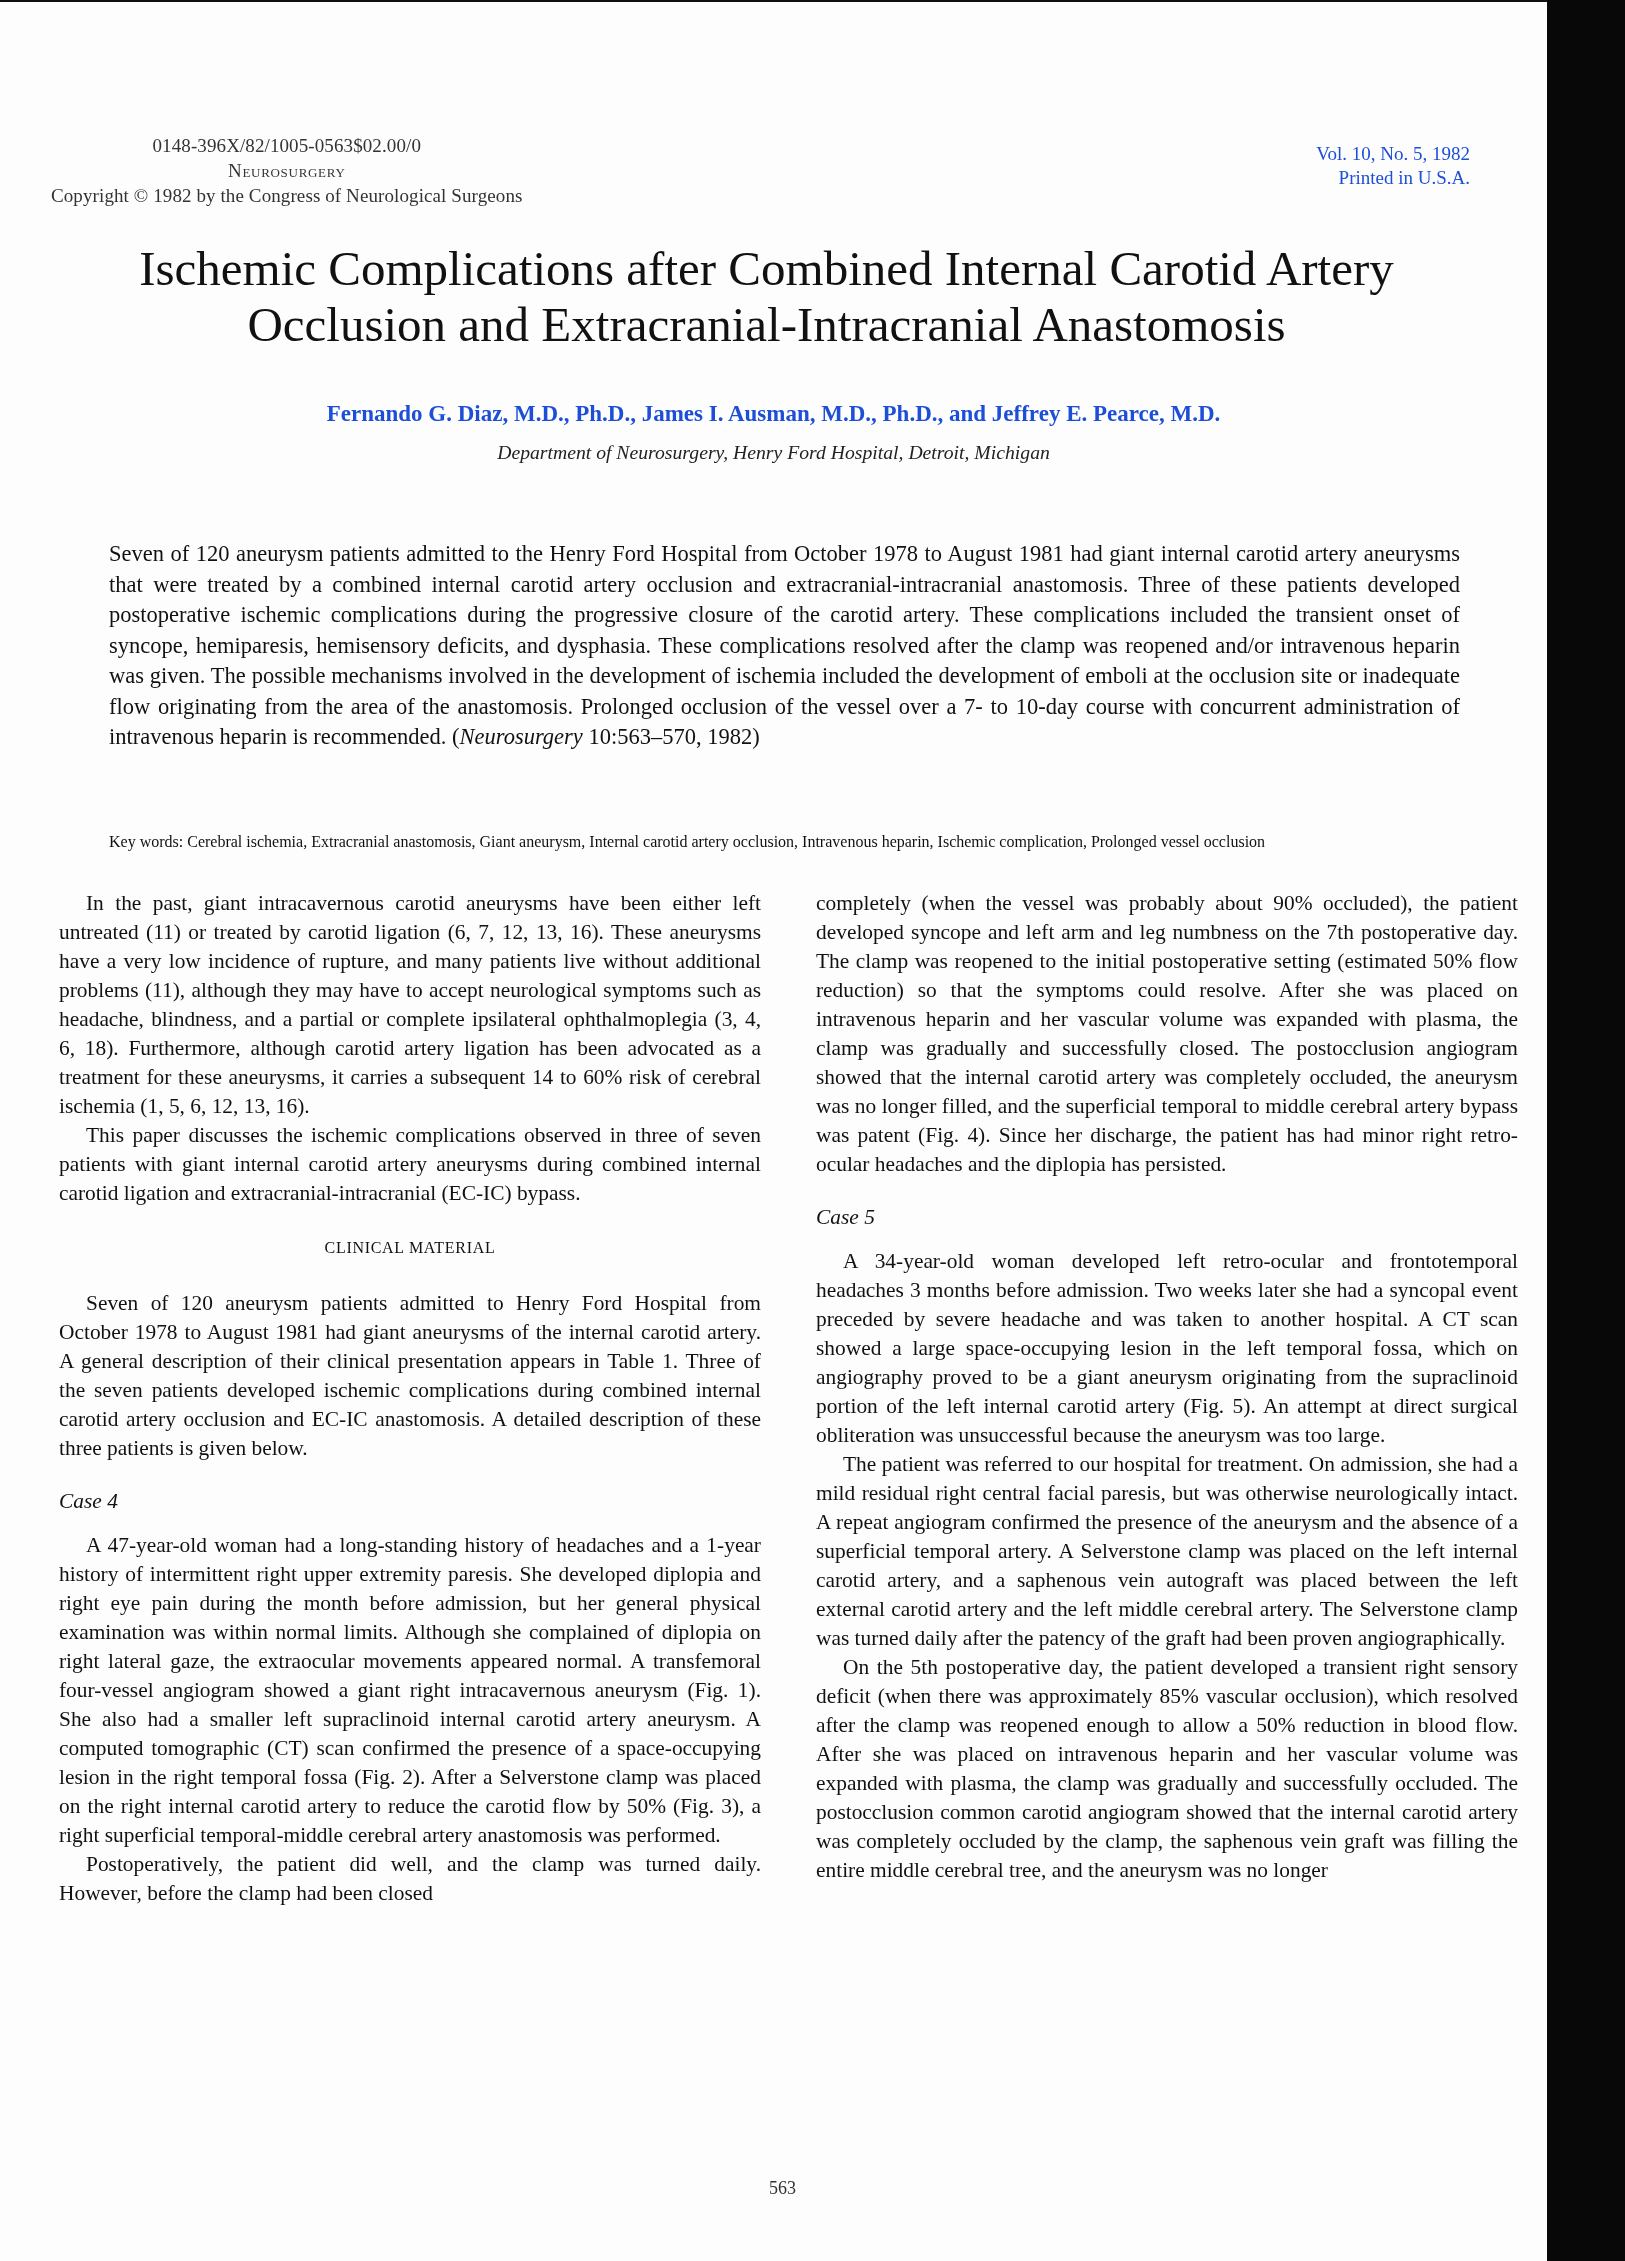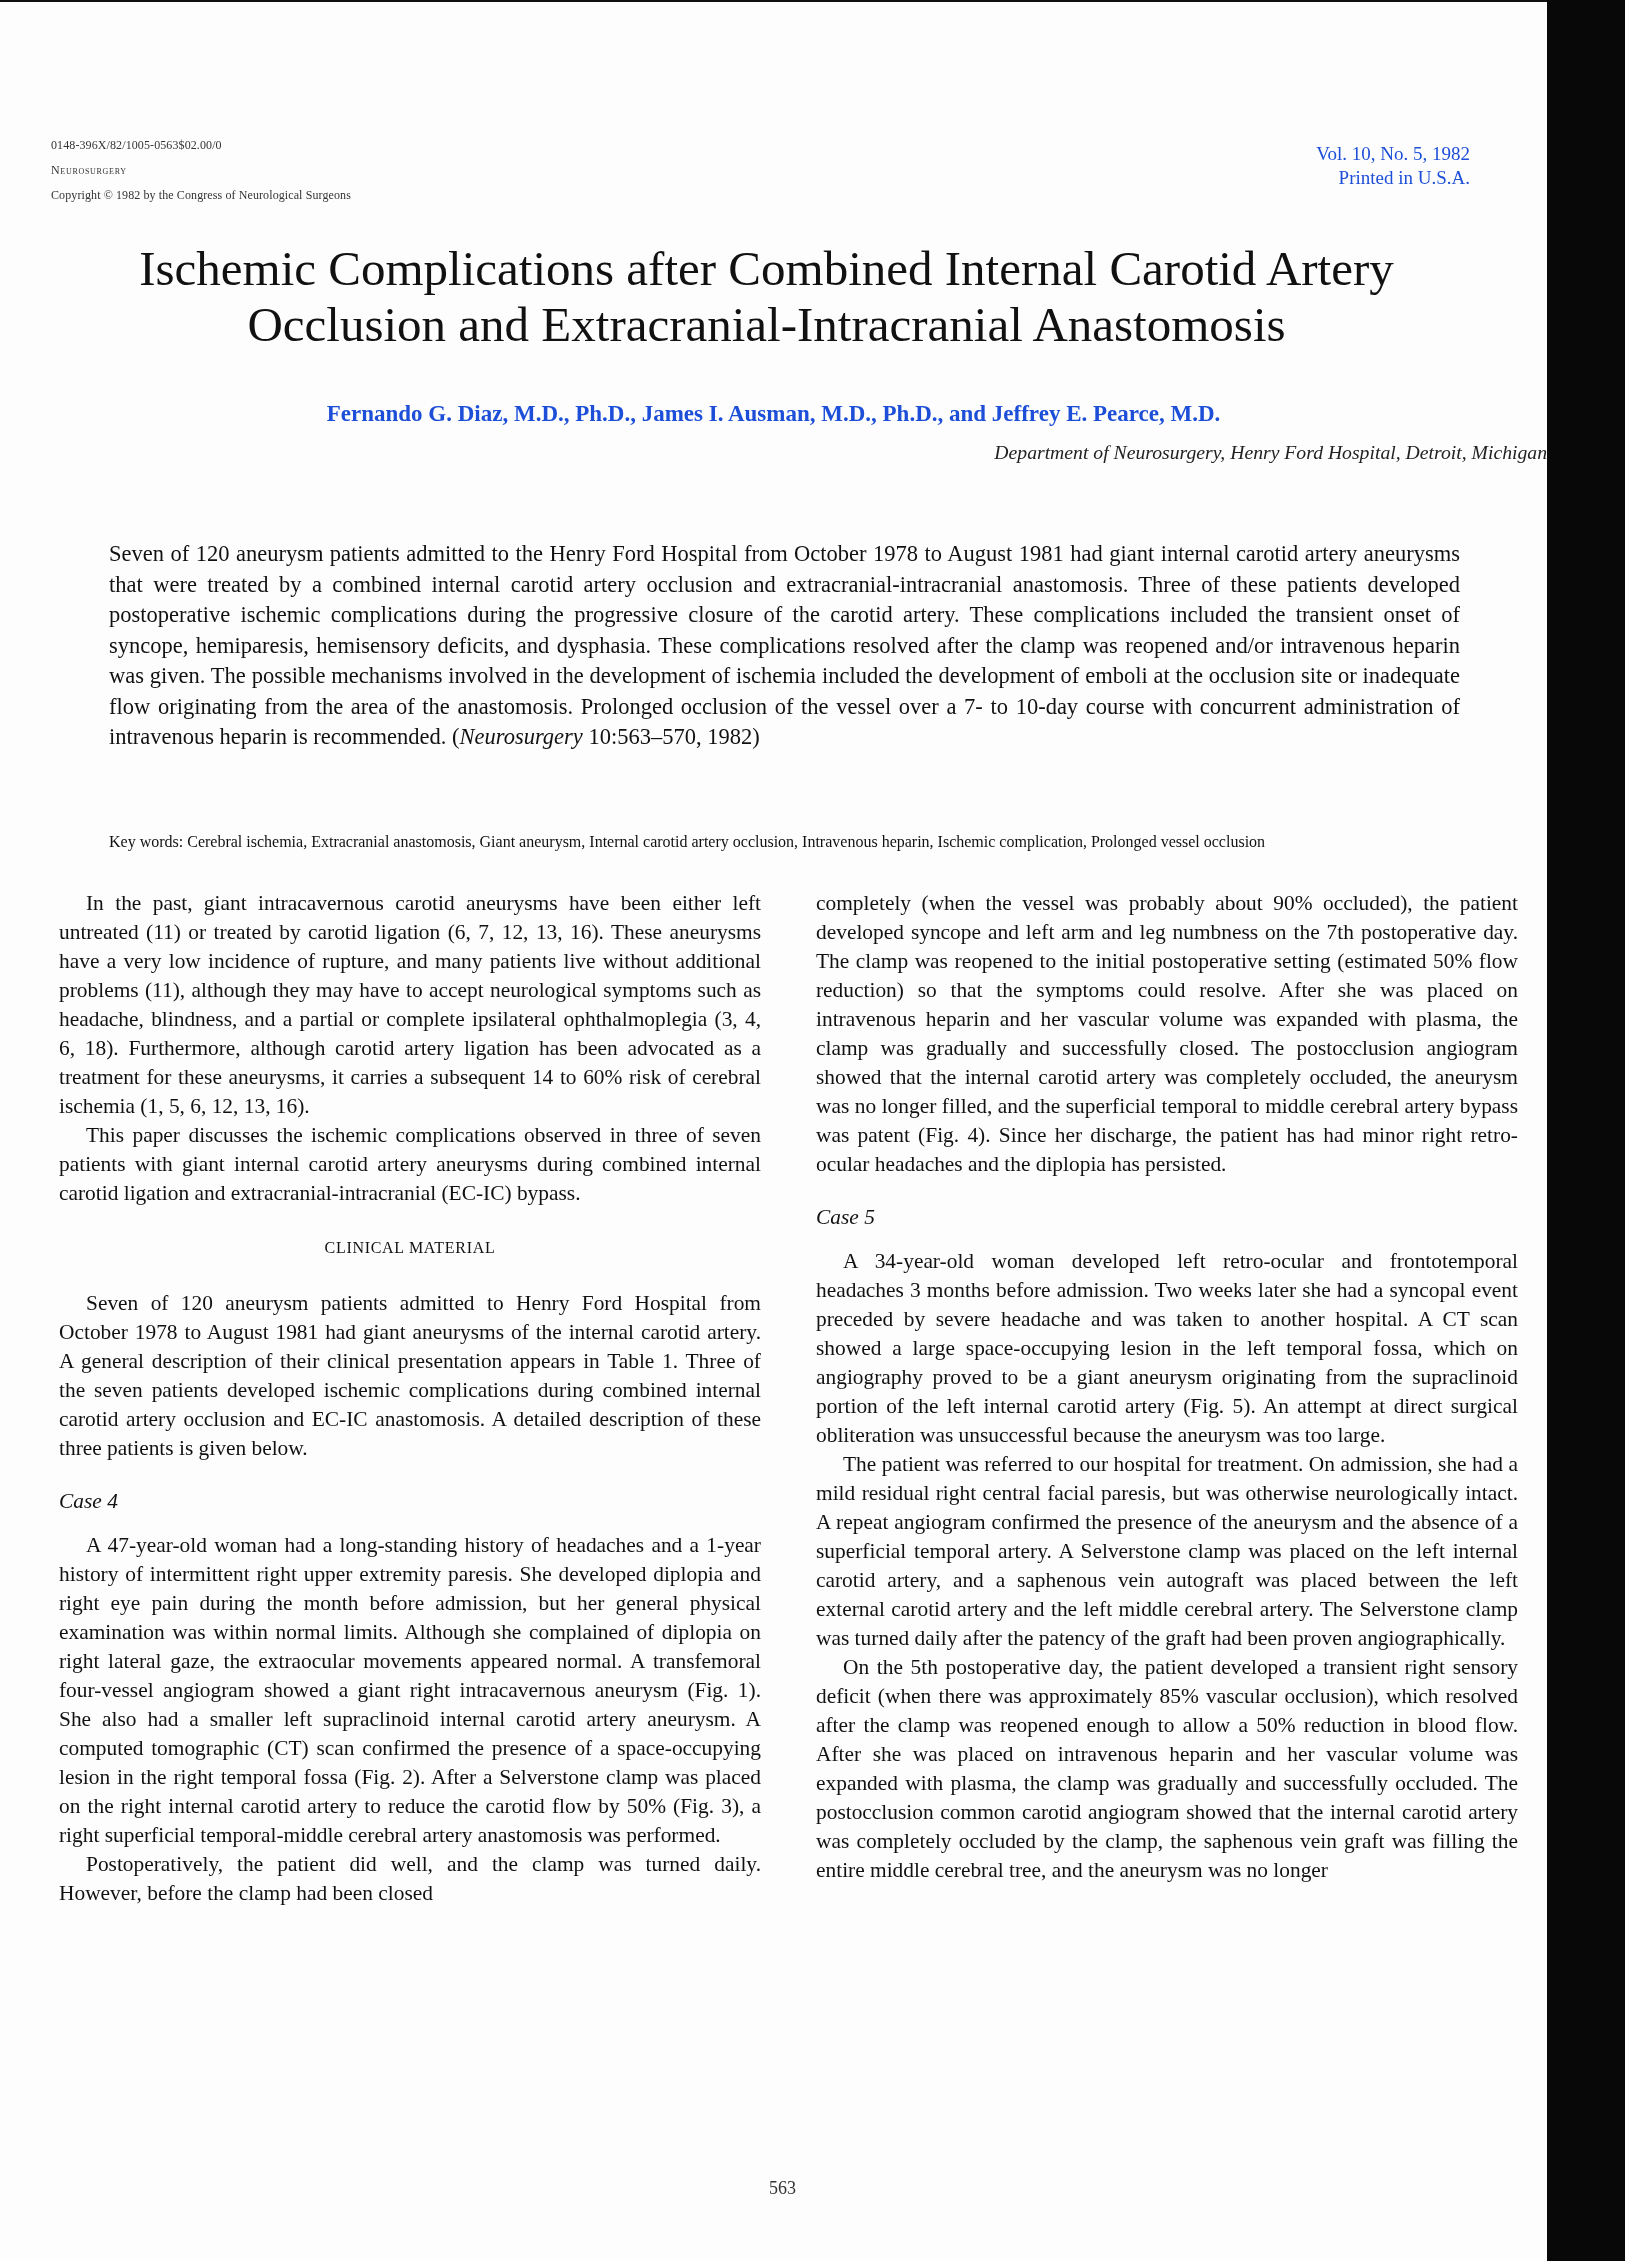--- a/index.html
+++ b/index.html
@@ -1,26 +1,26 @@
 <!DOCTYPE html>
 <html style="font-size:11.2px"><head>
   <meta charset="utf-8">
   <style>
     html, body { margin: 0; padding: 0; background: #000; }
     body { width: 1625px; height: 2261px; position: relative; overflow: hidden; font-family: "Liberation Serif", "DejaVu Serif", serif; color: #111; }
     .page { position: absolute; left: 0; top: 0; width: 1547px; height: 2261px; background: #fdfdfd; border-top: 2.8px solid #111; box-sizing: border-box; }
     .edge { position: absolute; left: 1547px; top: 0; width: 79px; height: 2261px; background: #080808; }
 
-    .hdr-left { position: absolute; left: 51px; top: 131px; font-size: 12px; line-height: 25px; color: #333; letter-spacing: 0.1px; }
+    .hdr-left { position: absolute; left: 51px; top: 131px; font-size: 19px; line-height: 25px; color: #333; letter-spacing: 0.1px; text-align: center; }
     .hdr-left .journal { font-variant: small-caps; letter-spacing: 0.7px; }
     .hdr-right { position: absolute; right: 77px; top: 140px; font-size: 19px; line-height: 24px; text-align: right; color: #1d4ed8; }
 
     .title { position: absolute; left: 28px; right: 42px; top: 239px; text-align: center; font-size: 49px; line-height: 56px; font-weight: normal; margin: 0; color: #111; }
     .authors { position: absolute; left: 0; right: 0; top: 399px; text-align: center; font-size: 23px; font-weight: bold; color: #1d4ed8; }
-    .affil { position: absolute; left: 0; right: 0; top: 439px; text-align: right; font-size: 19.7px; font-style: italic; color: #222; }
+    .affil { position: absolute; left: 0; right: 0; top: 439px; text-align: center; font-size: 19.7px; font-style: italic; color: #222; }
 
     .abstract { position: absolute; left: 109px; width: 1351px; top: 537px; font-size: 22.5px; line-height: 30.5px; text-align: justify; }
     .abstract .cite { font-style: italic; }
     .keywords { position: absolute; left: 109px; width: 1351px; top: 781px; font-size: 16px; line-height: 30.5px; text-align: justify; margin-top: 44px; }
 
     .col { position: absolute; top: 887px; width: 702px; font-size: 21.4px; line-height: 29px; text-align: justify; }
     .col.left { left: 59px; }
     .col.right { left: 816px; }
     .col p { margin: 0; text-indent: 27px; }
     .col p.noindent { text-indent: 0; }

